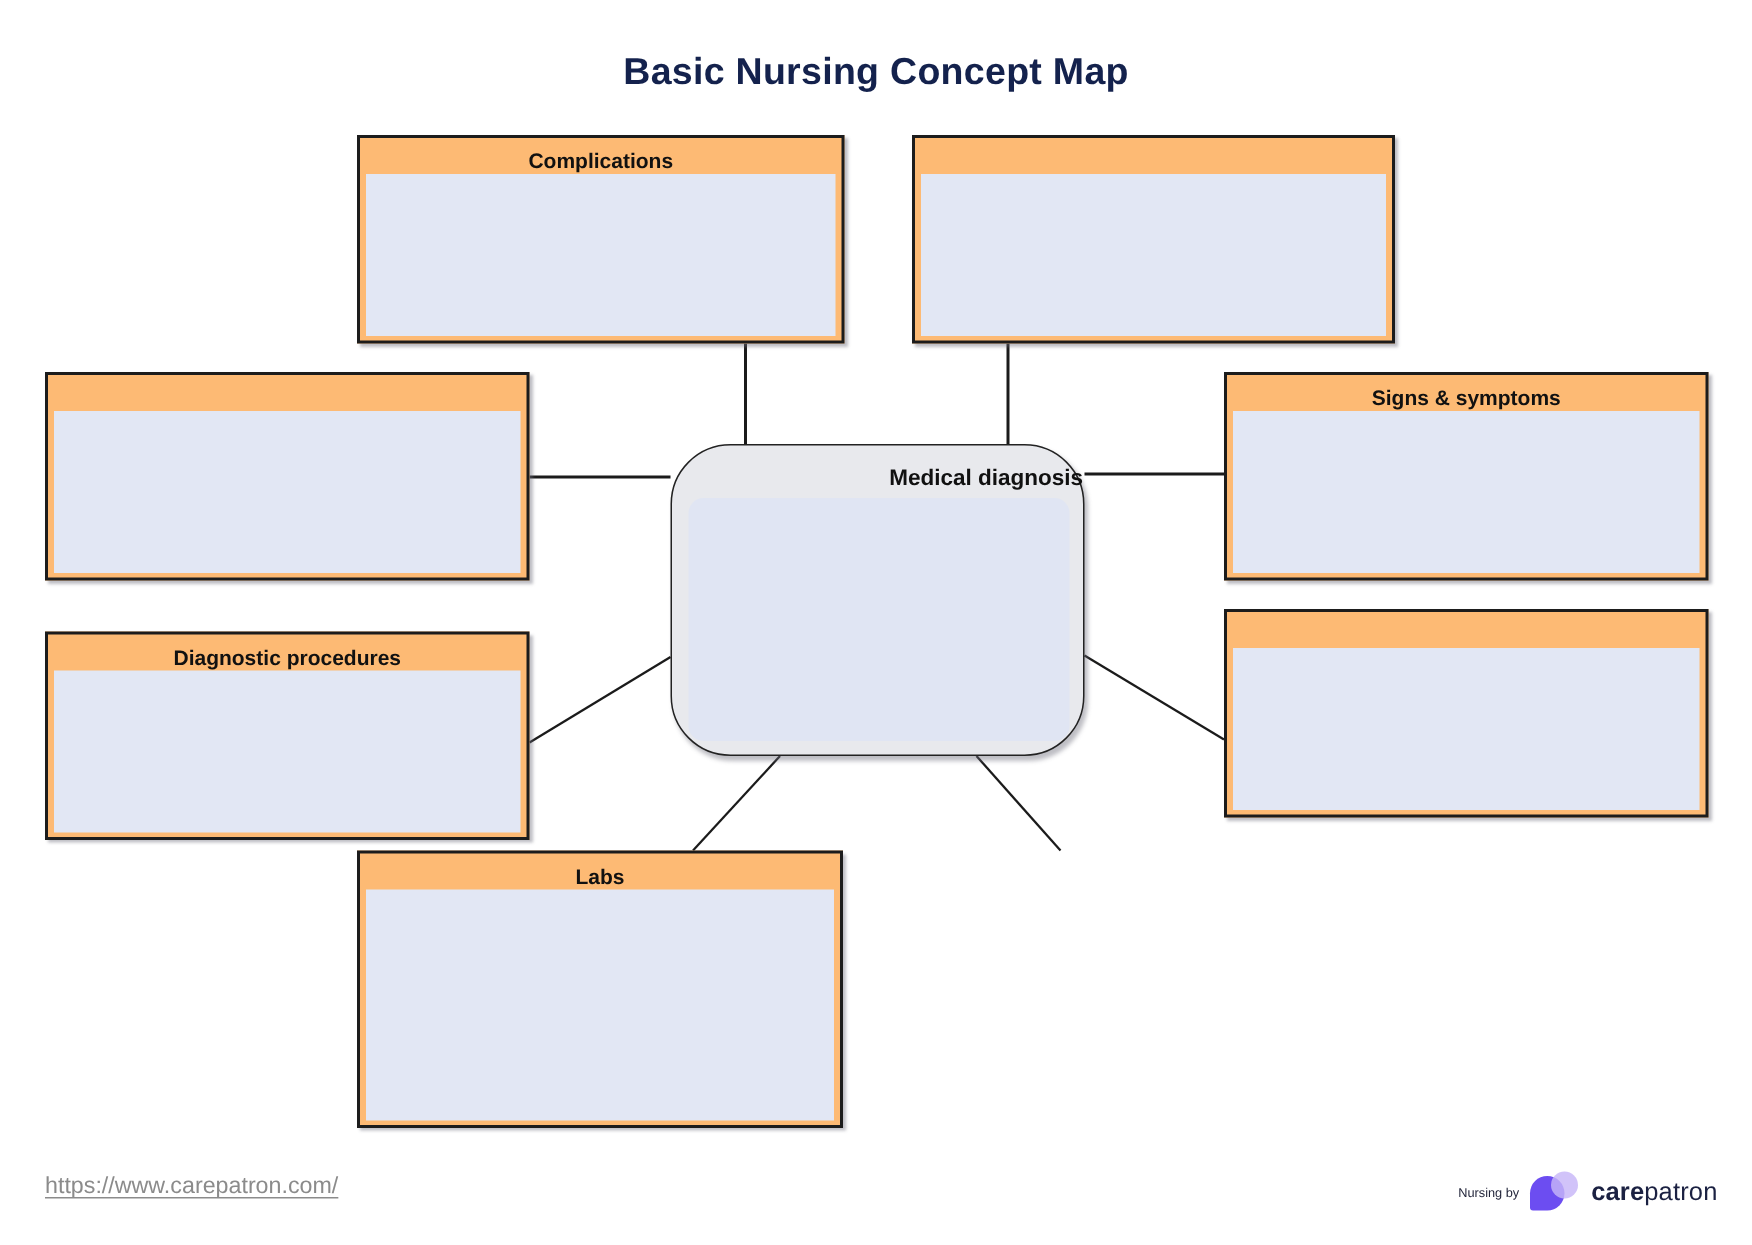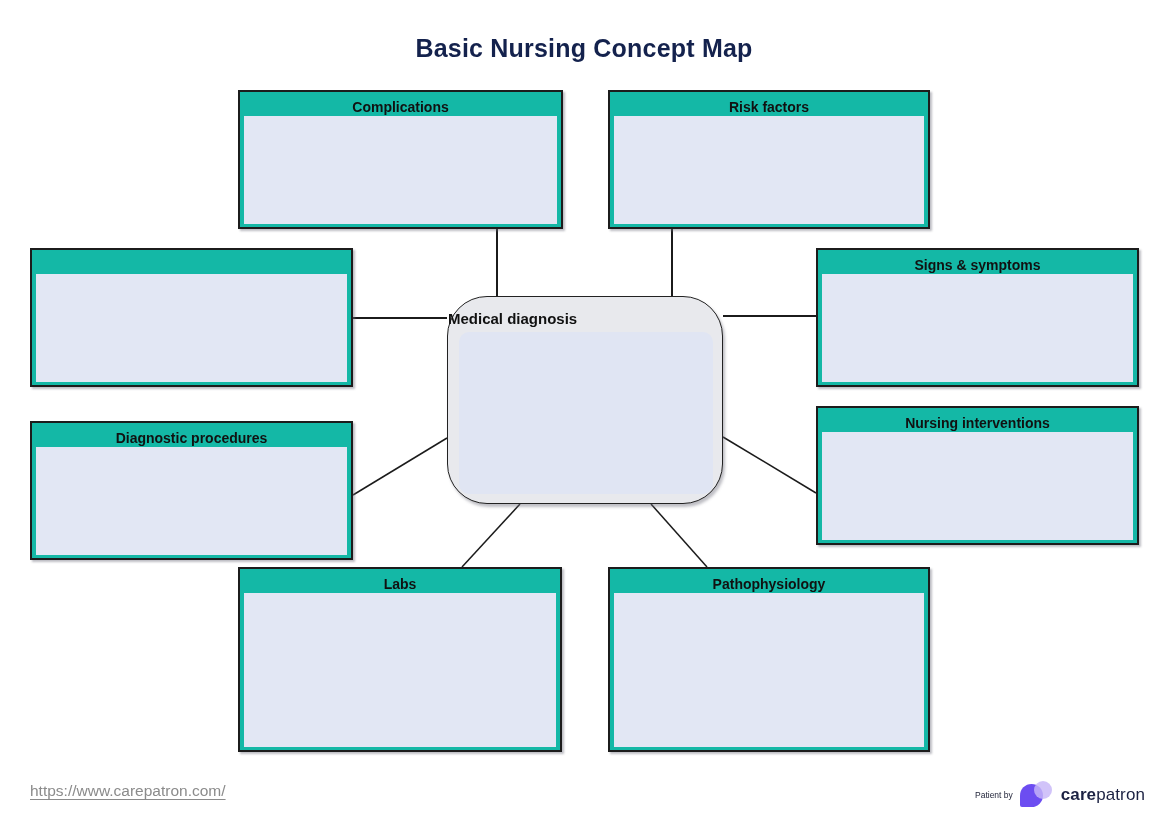--- a/index.html
+++ b/index.html
@@ -12,21 +12,21 @@
     position: absolute; left: 0; top: 34px; width: 100%;
     text-align: center; font-size: 25px; font-weight: 700;
     color: #14224d; letter-spacing: 0.2px;
   }
 
   svg.connectors { position: absolute; left: 0; top: 0; z-index: 0; }
   svg.connectors line { stroke: #1b1b1b; }
 
   .node {
     position: absolute; z-index: 1;
-    background: #14b8a6;
+    background: #fdba74;
     border: 2px solid #1c1c1c;
     box-shadow: 2px 2px 2px rgba(110,110,125,0.45);
   }
   .node .node-label {
     position: absolute; top: 7px; left: 0; width: 100%;
     text-align: center; font-size: 14px; font-weight: 700; color: #111111;
   }
   .node .node-body {
     position: absolute; left: 4px; right: 4px; top: 24px; bottom: 3px;
     background: #e2e7f4;
@@ -45,21 +45,21 @@
   .center-node {
     position: absolute; z-index: 1;
     left: 447px; top: 296px; width: 276px; height: 208px;
     background: #e8e9ed;
     border: 1.5px solid #222222;
     border-radius: 40px;
     box-shadow: 2px 3px 3px rgba(110,110,125,0.45);
   }
   .center-node .node-label {
     position: absolute; top: 13px; left: 0; width: 100%;
-    text-align: left; font-size: 15px; font-weight: 700; color: #111111;
+    text-align: right; font-size: 15px; font-weight: 700; color: #111111;
   }
   .center-node .node-body {
     position: absolute; left: 11px; right: 9px; top: 35px; bottom: 9px;
     background: #e0e5f3; border-radius: 10px;
   }
 
   .footer-url {
     position: absolute; left: 30px; top: 782px; z-index: 2;
     font-size: 15.5px; color: #8b8b8b; text-decoration: underline;
     text-underline-offset: 3px;
@@ -101,62 +101,56 @@
   </svg>
 
   <h1 class="page-title">Basic Nursing Concept Map</h1>
 
   <div class="node n-complications">
     <div class="node-label">Complications</div>
     <div class="node-body"></div>
   </div>
 
   <div class="node n-risk-factors">
-    <div class="node-label">Risk factors</div>
     <div class="node-body"></div>
   </div>
 
   <div class="node n-patient-education">
     <div class="node-body"></div>
   </div>
 
   <div class="node n-signs-symptoms">
     <div class="node-label">Signs &amp; symptoms</div>
     <div class="node-body"></div>
   </div>
 
   <div class="node n-diagnostic-procedures">
     <div class="node-label">Diagnostic procedures</div>
     <div class="node-body"></div>
   </div>
 
   <div class="node n-nursing-interventions">
-    <div class="node-label">Nursing interventions</div>
     <div class="node-body"></div>
   </div>
 
   <div class="node n-labs">
     <div class="node-label">Labs</div>
     <div class="node-body"></div>
   </div>
 
-  <div class="node n-pathophysiology">
-    <div class="node-label">Pathophysiology</div>
-    <div class="node-body"></div>
-  </div>
 
   <div class="center-node">
     <div class="node-label">Medical diagnosis</div>
     <div class="node-body"></div>
   </div>
 
   <a class="footer-url" href="#">https://www.carepatron.com/</a>
 
   <div class="powered-by">
-    <span class="powered-text">Patient by</span>
+    <span class="powered-text">Nursing by</span>
     <span class="brand-mark">
       <span class="bubble-left"></span>
       <span class="bubble-right"></span>
     </span>
     <span class="brand-text"><span class="bold">care</span><span>patron</span></span>
   </div>
 
 </div>
 
 </body></html>

